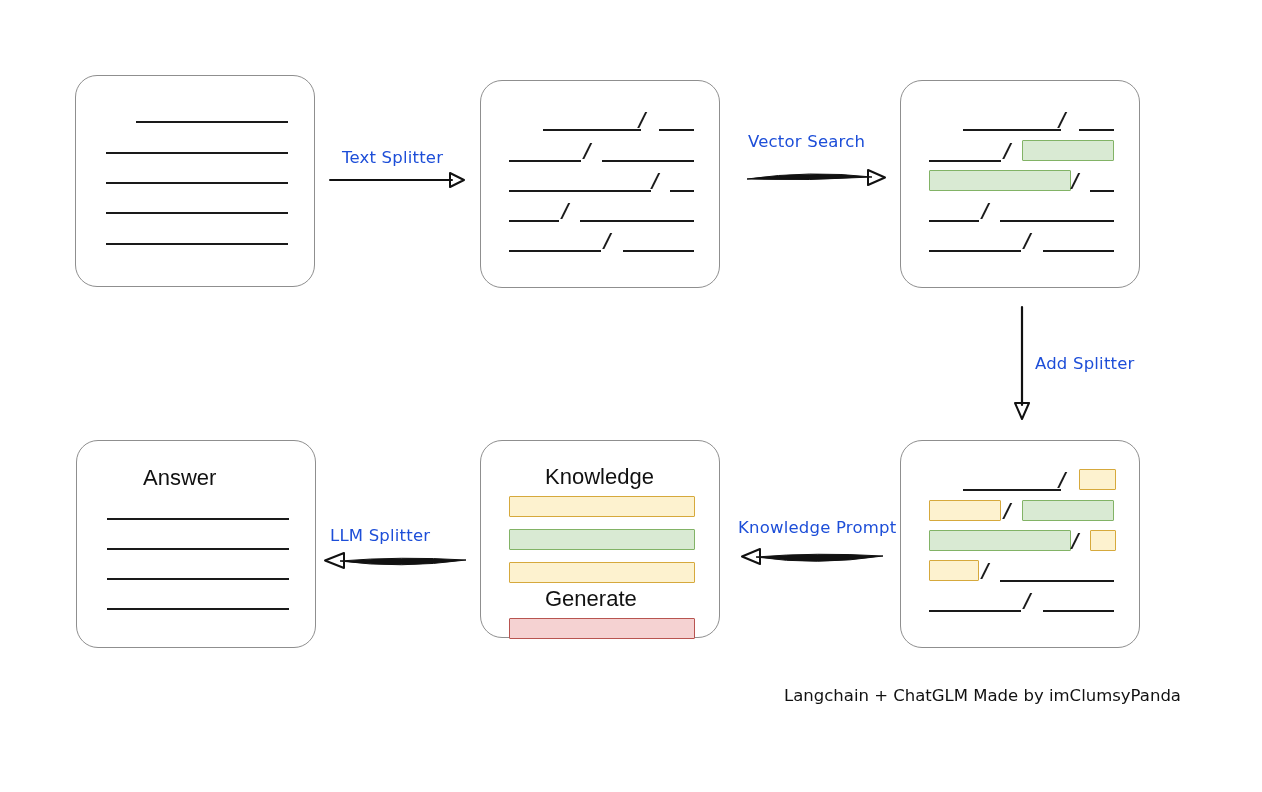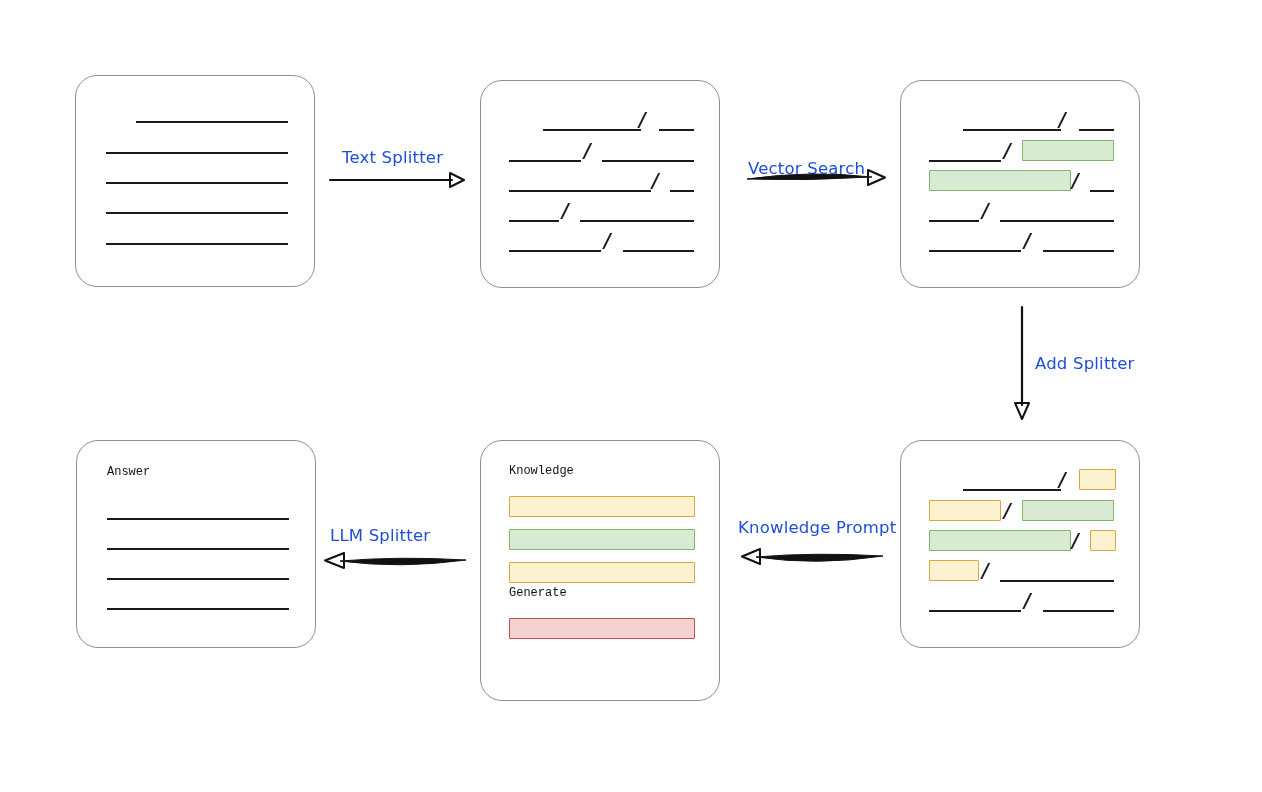--- a/index.html
+++ b/index.html
@@ -56,24 +56,25 @@
     color:#1d4ed8;
     font-family:"DejaVu Sans", sans-serif;
     font-size:16.5px;
     letter-spacing:.2px;
     white-space:nowrap;
     user-select:none;
   }
   .card-title{
     position:absolute;
     color:#111111;
-    font-family:Liberation Mono, monospace;
-    font-size:12px;
+    font-family:Liberation Sans, sans-serif;
+    font-size:22px;
     white-space:nowrap;
     user-select:none;
+    margin-left:36px;
   }
   .footer{
     position:absolute;
     color:#111111;
     font-family:"DejaVu Sans", sans-serif;
     font-size:16.5px;
     white-space:nowrap;
     user-select:none;
   }
 
@@ -154,21 +155,21 @@
 
     <div class="chip yellow" style="left:28px;top:119px;width:50px;"></div>
     <div class="slash" style="left:81px;top:120px;">/</div>
     <div class="ln" style="left:99px;top:139px;width:114px;"></div>
 
     <div class="ln" style="left:28px;top:169px;width:92px;"></div>
     <div class="slash" style="left:123px;top:150px;">/</div>
     <div class="ln" style="left:142px;top:169px;width:71px;"></div>
   </div>
 
-  <div class="card" style="left:480px;top:440px;width:240px;height:261px;">
+  <div class="card" style="left:480px;top:440px;width:240px;height:198px;">
     <div class="card-title" style="left:28px;top:23px;">Knowledge</div>
     <div class="chip yellow" style="left:28px;top:55px;width:186px;"></div>
     <div class="chip green" style="left:28px;top:88px;width:186px;"></div>
     <div class="chip yellow" style="left:28px;top:121px;width:186px;"></div>
     <div class="card-title" style="left:28px;top:145px;">Generate</div>
     <div class="chip red" style="left:28px;top:177px;width:186px;"></div>
   </div>
 
   <div class="card" style="left:76px;top:440px;width:240px;height:208px;">
     <div class="card-title" style="left:30px;top:24px;">Answer</div>
@@ -177,21 +178,21 @@
     <div class="ln" style="left:30px;top:137px;width:182px;"></div>
     <div class="ln" style="left:30px;top:167px;width:182px;"></div>
   </div>
 
   <div class="label" style="left:342px;top:148px;">Text Splitter</div>
   <svg class="arrow-svg" style="left:328px;top:168px;" width="140" height="22" viewBox="0 0 140 22">
     <path d="M2,12 L124,12" stroke="#111" stroke-width="2" fill="none" stroke-linecap="round"></path>
     <path d="M122,5 L136,12 L122,19 Z" stroke="#111" stroke-width="2" fill="none" stroke-linejoin="round"></path>
   </svg>
 
-  <div class="label" style="left:748px;top:159px;">Vector Search</div>
+  <div class="label" style="left:748px;top:132px;">Vector Search</div>
   <svg class="arrow-svg" style="left:744px;top:166px;" width="146" height="24" viewBox="0 0 146 24">
     <path d="M3,13 Q66,4 128,11 Q66,15 3,13 Z" fill="#111" stroke="#111" stroke-width="1"></path>
     <path d="M124,4 L141,11.5 L124,19 Z" stroke="#111" stroke-width="2" fill="none" stroke-linejoin="round"></path>
   </svg>
 
   <div class="label" style="left:1035px;top:354px;">Add Splitter</div>
   <svg class="arrow-svg" style="left:1010px;top:305px;" width="26" height="118" viewBox="0 0 26 118">
     <path d="M12,2 L12,100" stroke="#111" stroke-width="2.2" fill="none" stroke-linecap="round"></path>
     <path d="M5,98 L12,114 L19,98 Z" stroke="#111" stroke-width="2" fill="none" stroke-linejoin="round"></path>
   </svg>
@@ -201,14 +202,15 @@
     <path d="M147,10 Q80,20 20,11 Q80,6 147,10 Z" fill="#111" stroke="#111" stroke-width="1"></path>
     <path d="M24,3 L6,10.5 L24,18 Z" stroke="#111" stroke-width="2" fill="none" stroke-linejoin="round"></path>
   </svg>
 
   <div class="label" style="left:330px;top:526px;">LLM Splitter</div>
   <svg class="arrow-svg" style="left:318px;top:548px;" width="152" height="24" viewBox="0 0 152 24">
     <path d="M148,12 Q82,21 22,13 Q82,8 148,12 Z" fill="#111" stroke="#111" stroke-width="1"></path>
     <path d="M26,5 L7,12.5 L26,20 Z" stroke="#111" stroke-width="2" fill="none" stroke-linejoin="round"></path>
   </svg>
 
+  <div class="footer" style="left:784px;top:686px;">Langchain + ChatGLM Made by imClumsyPanda</div>
 
 </div>
 
 </body></html>

